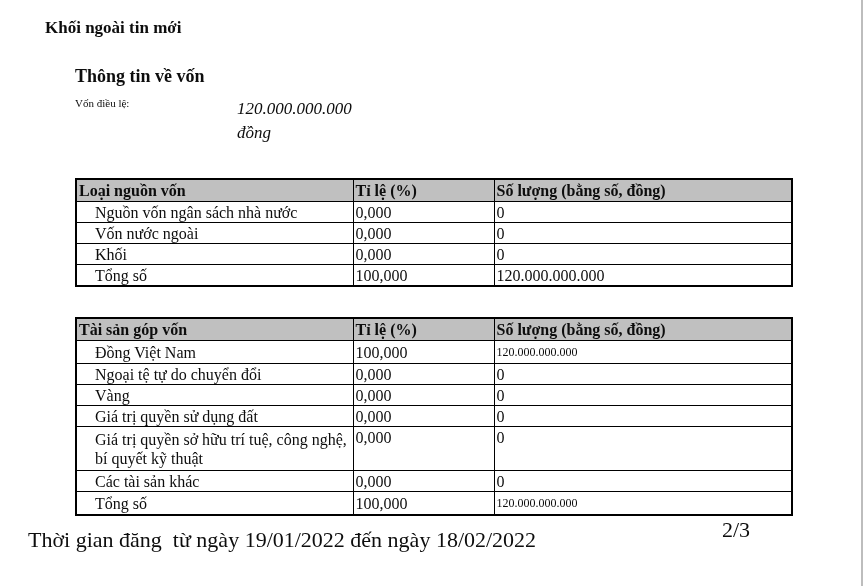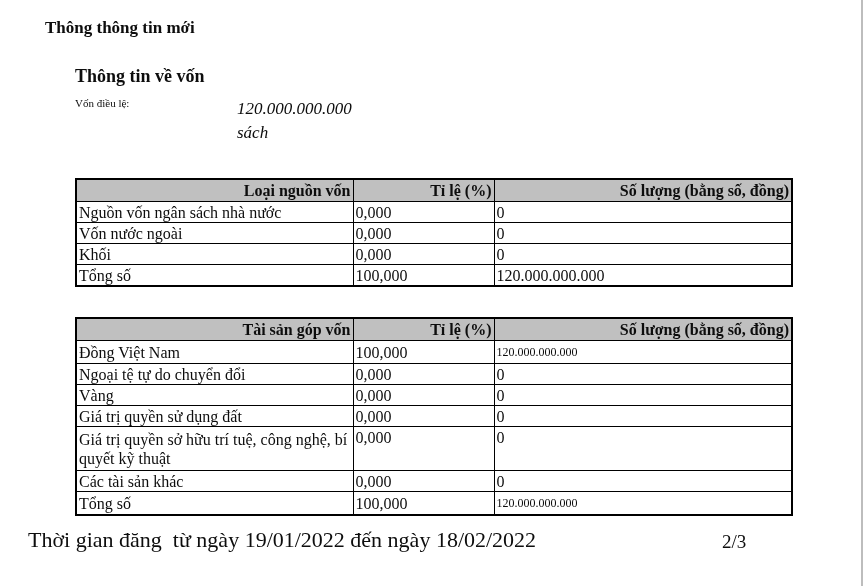--- a/index.html
+++ b/index.html
@@ -55,28 +55,28 @@
   table.t1 { top: 178px; }
   table.t2 { top: 317px; }
   table.t th, table.t td {
     border: 1px solid #000;
     overflow: hidden;
     line-height: 19px;
   }
   table.t th {
     background: #c0c0c0;
     font-weight: bold;
-    text-align: right;
+    text-align: left;
     height: 21px;
     padding: 0 2px;
   }
   table.t td { height: 20px; }
   td.cell-label {
     text-align: left;
-    padding: 0 3px 0 2px;
+    padding: 0 3px 0 18px;
     vertical-align: middle;
   }
   td.cell-num {
     text-align: left;
     padding: 0 4px 0 2px;
     vertical-align: middle;
   }
   tr.tall td { height: 42px; }
   tr.tall td.cell-num { vertical-align: top; padding-top: 1px; }
   td.small-num {
@@ -88,41 +88,41 @@
   .footer-left {
     position: absolute;
     left: 28px;
     top: 527px;
     font-size: 22px;
     white-space: pre-wrap;
   }
   .footer-right {
     position: absolute;
     left: 722px;
-    top: 531px;
-    font-size: 19px;
+    top: 517px;
+    font-size: 22px;
   }
   .right-edge-line {
     position: absolute;
     top: 0;
     left: 861px;
     width: 2px;
     height: 586px;
     background: #bdbdbd;
   }
 </style>
 </head>
 <body>
 
-<div class="doc-title">Thông thông tin mới</div>
+<div class="doc-title">Khối ngoài tin mới</div>
 <div class="section-title">Thông tin về vốn</div>
 <span class="cap-label">Vốn điều lệ:</span>
 <div class="cap-value-block">
   <div>120.000.000.000</div>
-  <div>sách</div>
+  <div>đồng</div>
 </div>
 
 <table class="t t1">
   <colgroup>
       <col style="width:277px">
       <col style="width:141px">
       <col style="width:298px">
     </colgroup>
   <tbody>
       <tr>

